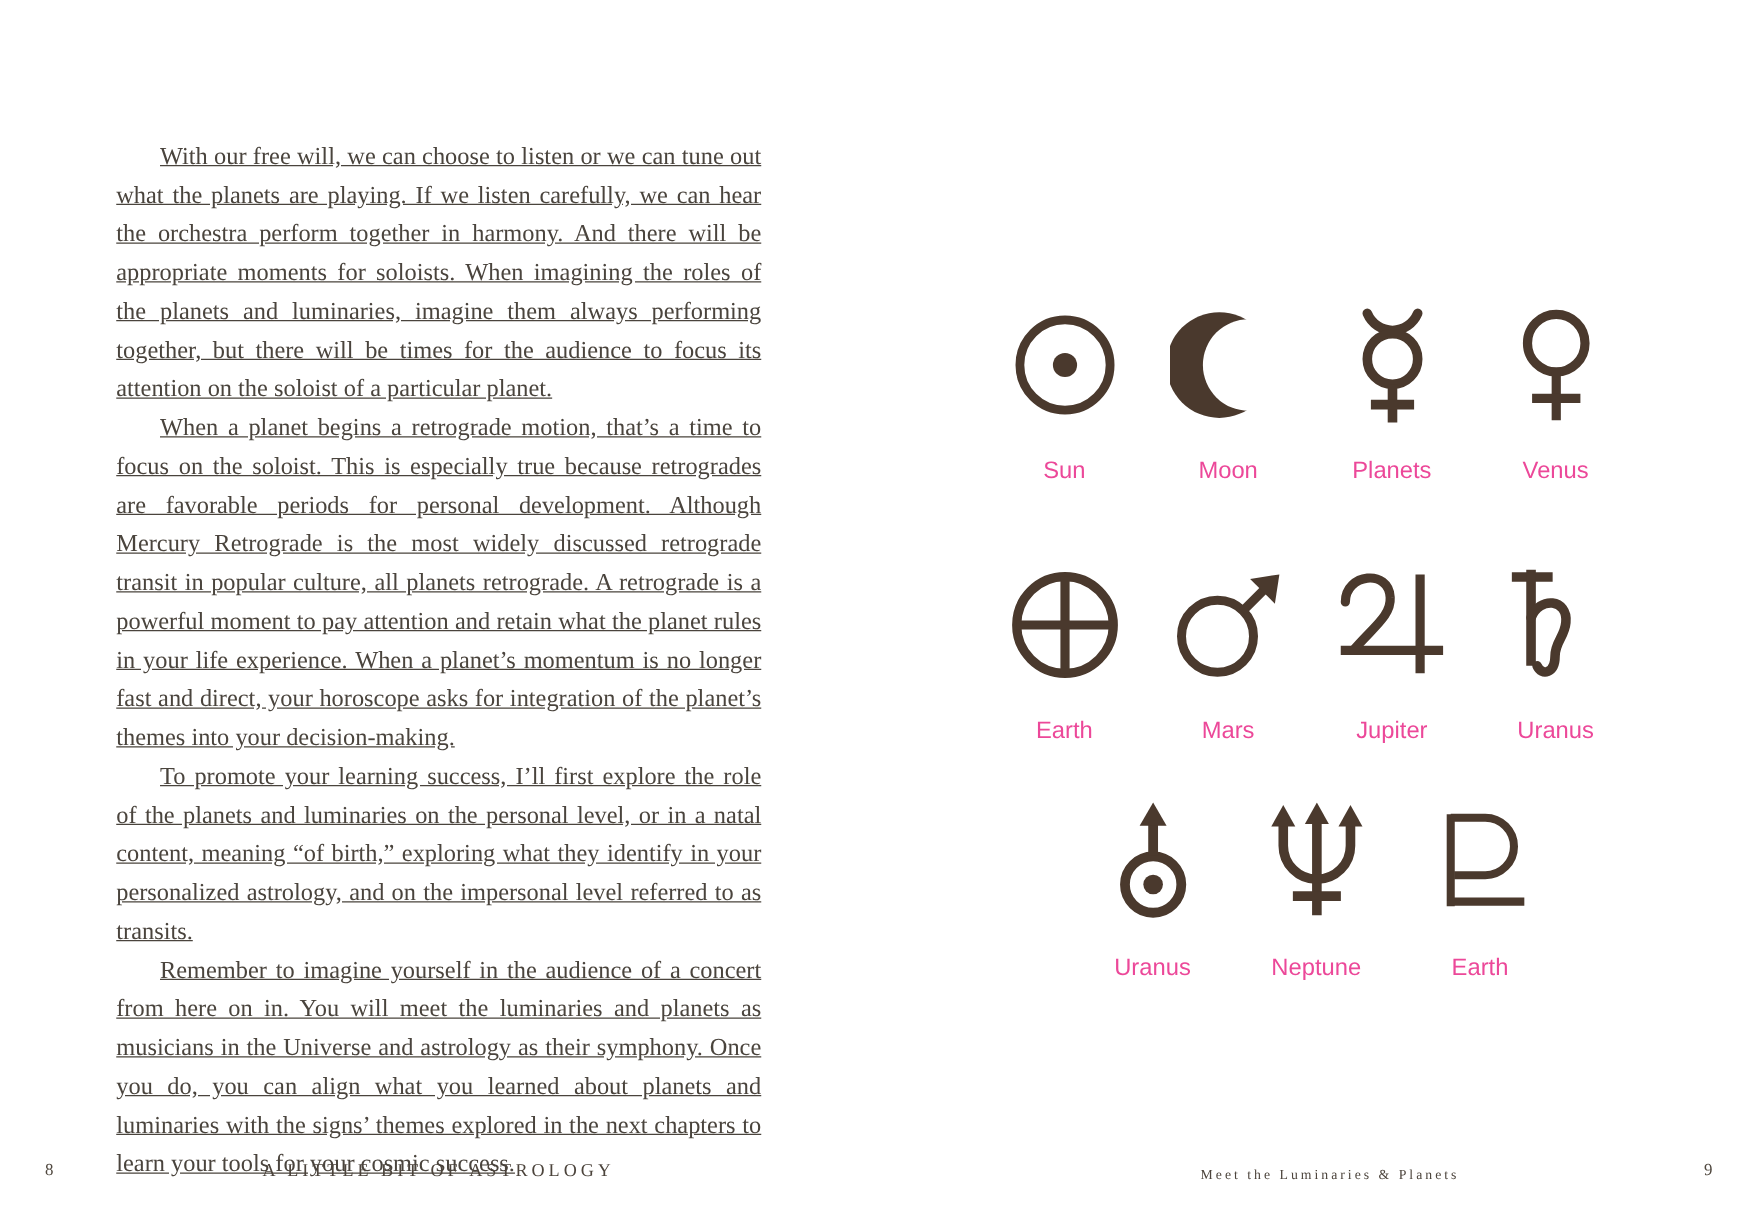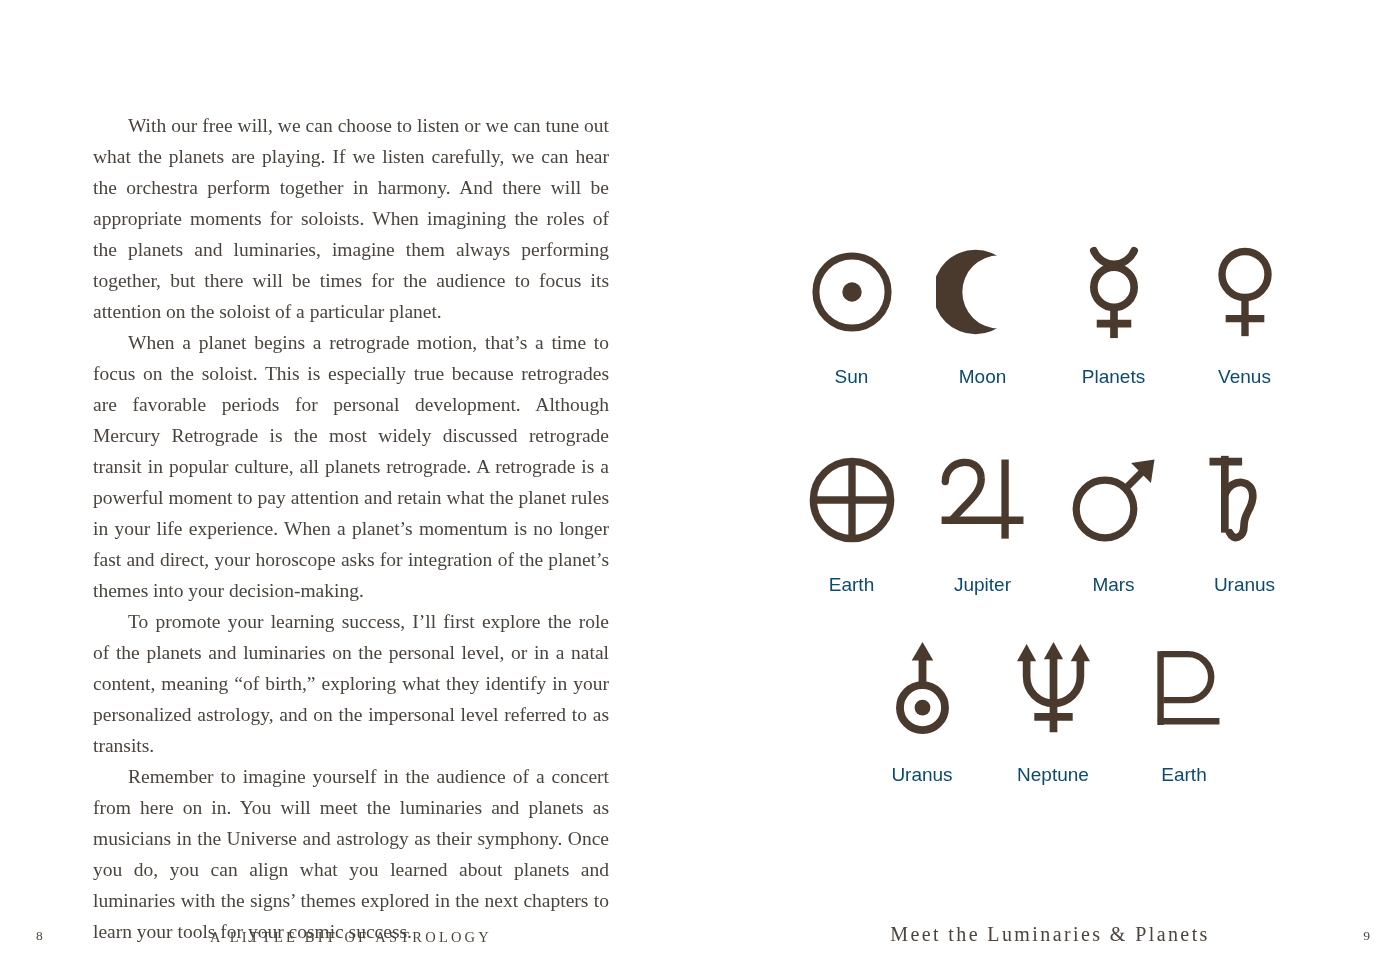--- a/index.html
+++ b/index.html
@@ -16,21 +16,21 @@
 
   
   .body-text {
     position: absolute;
     left: 93px; top: 110px; width: 516px;
     color: #4a443d;
     font-size: 19.5px;
     line-height: 31px;
     text-align: justify;
   }
-  .body-text p { margin: 0; text-indent: 35px; }
+  .body-text p { margin: 0; text-indent: 35px; text-decoration: underline; }
 
   
   .folio {
     position: absolute;
     bottom: 36px;
     font-size: 13.5px;
     color: #50483f;
   }
   #folio-left  { left: 36px; }
   #folio-right { right: 30px; }
@@ -38,22 +38,22 @@
     position: absolute;
     bottom: 34px;
     color: #4c443c;
     white-space: nowrap;
   }
   #running-head-left {
     left: 351px; transform: translateX(-50%);
     font-size: 14.5px; letter-spacing: 3.2px;
   }
   #running-head-right {
-    left: 350px; transform: translateX(-50%);
-    font-size: 20px; letter-spacing: 2.4px;
+    left: 364px; transform: translateX(-50%);
+    font-size: 11px; letter-spacing: 2.4px;
   }
 
   
   .symbol-row {
     position: absolute;
     display: flex;
     transform: translateX(-50%);
   }
   #row-0 { top: 242px; left: 348px; }
   #row-1 { top: 450px; left: 348px; justify-content: space-between; }
@@ -65,21 +65,21 @@
   .symbol-box {
     height: 100px; width: 100px;
     display: flex; align-items: center; justify-content: center;
     color: #4a392d;
   }
   .symbol-box svg { display: block; }
   .symbol-label {
     margin-top: 24px;
     font-family: "Liberation Sans", sans-serif;
     font-size: 19px;
-    color: #0c4a6e;
+    color: #ec4899;
   }
 </style>
 </head>
 <body>
 
 <div class="page" id="left-page">
   <div class="body-text">
     <p>With our free will, we can choose to listen or we can tune out what the planets are playing. If we listen carefully, we can hear the orchestra perform together in harmony. And there will be appropriate moments for soloists. When imagining the roles of the planets and luminaries, imagine them always performing together, but there will be times for the audience to focus its attention on the soloist of a particular planet.</p>
     <p>When a planet begins a retrograde motion, that’s a time to focus on the soloist. This is especially true because retrogrades are favorable periods for personal development. Although Mercury Retrograde is the most widely discussed retrograde transit in popular culture, all planets retrograde. A retrograde is a powerful moment to pay attention and retain what the planet rules in your life experience. When a planet’s momentum is no longer fast and direct, your horoscope asks for integration of the planet’s themes into your decision-making.</p>
     <p>To promote your learning success, I’ll first explore the role of the planets and luminaries on the personal level, or in a natal content, meaning “of birth,” exploring what they identify in your personalized astrology, and on the impersonal level referred to as transits.</p>
@@ -139,37 +139,37 @@
         <svg width="92" height="92" viewBox="0 0 100 100">
           <circle cx="50" cy="50" r="42" fill="none" stroke="currentColor" stroke-width="8"></circle>
           <path d="M50 8 L50 92" stroke="currentColor" stroke-width="8"></path>
           <path d="M8 50 L92 50" stroke="currentColor" stroke-width="8"></path>
         </svg>
       </div>
       <div class="symbol-label">Earth</div>
     </div>
     <div class="symbol-cell">
       <div class="symbol-box">
-        <svg width="92" height="92" viewBox="0 0 100 100">
-          <path d="M74 6 L74 92" stroke="currentColor" stroke-width="8"></path>
-          <path d="M5 72 L94 72" stroke="currentColor" stroke-width="8"></path>
-          <path d="M9 30 C 9 5, 47 1, 48 26 C 49 42, 33 52, 16 72" fill="none" stroke="currentColor" stroke-width="8" stroke-linecap="round"></path>
-        </svg>
-      </div>
-      <div class="symbol-label">Jupiter</div>
-    </div>
-    <div class="symbol-cell">
-      <div class="symbol-box">
         <svg width="90" height="90" viewBox="0 0 100 100">
           <circle cx="40" cy="60" r="32" fill="none" stroke="currentColor" stroke-width="8"></circle>
           <path d="M62 38 L82 18" stroke="currentColor" stroke-width="8"></path>
           <polygon points="95,5 69,9 91,31" fill="currentColor"></polygon>
         </svg>
       </div>
       <div class="symbol-label">Mars</div>
+    </div>
+    <div class="symbol-cell">
+      <div class="symbol-box">
+        <svg width="92" height="92" viewBox="0 0 100 100">
+          <path d="M74 6 L74 92" stroke="currentColor" stroke-width="8"></path>
+          <path d="M5 72 L94 72" stroke="currentColor" stroke-width="8"></path>
+          <path d="M9 30 C 9 5, 47 1, 48 26 C 49 42, 33 52, 16 72" fill="none" stroke="currentColor" stroke-width="8" stroke-linecap="round"></path>
+        </svg>
+      </div>
+      <div class="symbol-label">Jupiter</div>
     </div>
     <div class="symbol-cell">
       <div class="symbol-box">
         <svg width="96" height="96" viewBox="0 0 100 100">
           <path d="M13 10 L47 10" stroke="currentColor" stroke-width="8"></path>
           <path d="M29 4 L29 84" stroke="currentColor" stroke-width="8"></path>
           <path d="M29 44 C 36 26, 60 28, 58 48 C 57 60, 49 64, 49 76 C 49 90, 38 93, 34 84" fill="none" stroke="currentColor" stroke-width="8" stroke-linecap="round"></path>
         </svg>
       </div>
       <div class="symbol-label">Uranus</div>

